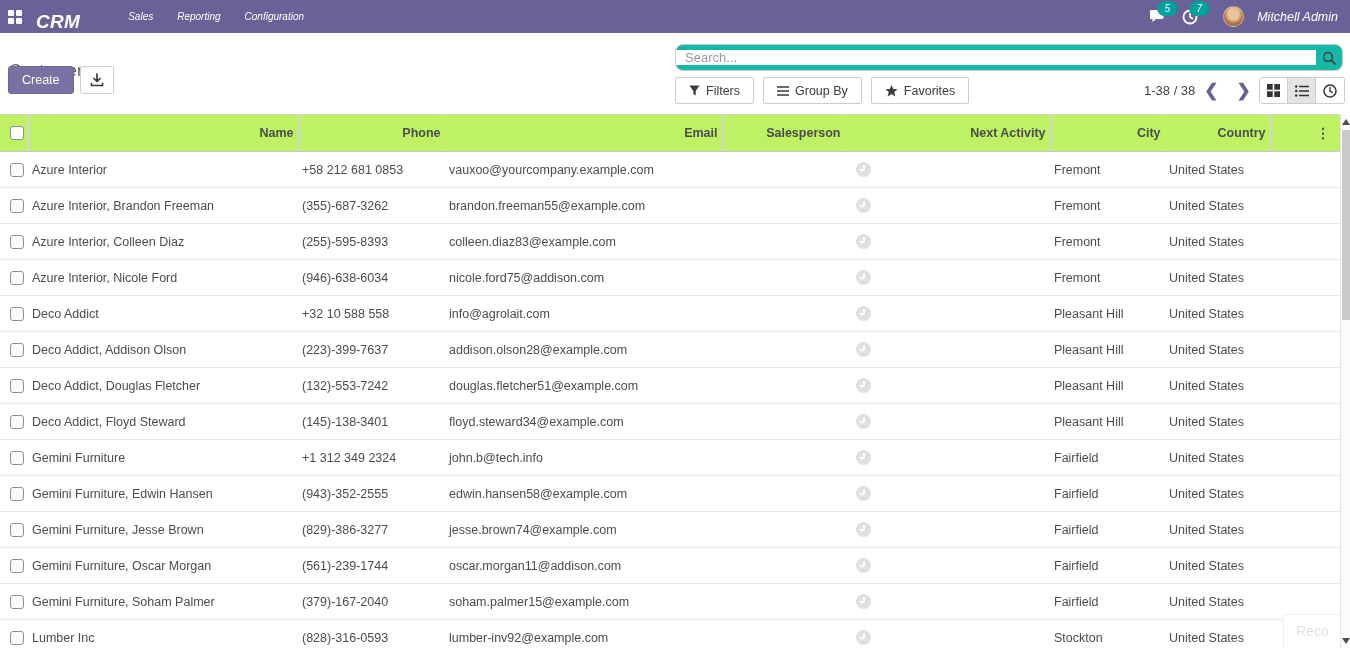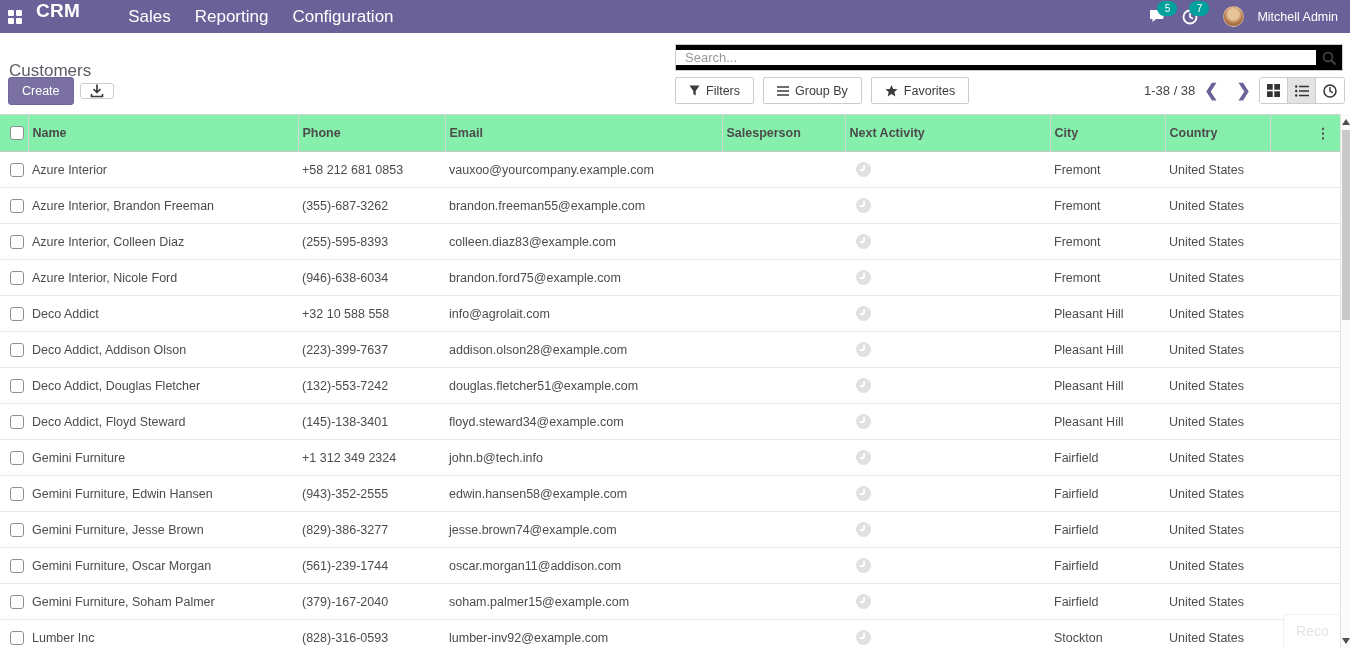--- a/index.html
+++ b/index.html
@@ -1,65 +1,65 @@
 <!DOCTYPE html>
 <html><head>
 <meta charset="utf-8">
 <style>
   * { margin:0; padding:0; box-sizing:border-box; }
   html,body { width:1350px; height:648px; overflow:hidden; background:#fff;
     font-family:"Liberation Sans", sans-serif; color:#4c4c4c; }
 
   
-  .navbar { position:relative; height:33px; background:#6b6199; display:flex; align-items:flex-start; color:#fff; }
+  .navbar { position:relative; height:33px; background:#6b6199; display:flex; align-items:flex-end; color:#fff;font-style:italic; }
   .apps-btn { width:30px; height:33px; display:flex; align-items:center; justify-content:center; cursor:pointer; }
   .apps-grid { display:grid; grid-template-columns:6px 6px; grid-template-rows:6px 6px; gap:2px; }
   .apps-grid span { background:#fff; border-radius:1px; }
   .brand { font-size:19px; font-weight:bold; margin:0 14px 0 6px; letter-spacing:.3px; }
   .nav-menus { display:flex; align-items:center; height:100%; margin-left:22px; }
-  .nav-menu { padding:0 12px; font-size:17px; height:100%; display:flex; align-items:center; cursor:pointer; }
+  .nav-menu { padding:0 12px; font-size:10px; height:100%; display:flex; align-items:center; cursor:pointer; }
   .nav-right { position:absolute; right:8px; top:0; height:100%; display:flex; align-items:center; gap:6px; }
   .nav-icon-wrap { position:relative; width:26px; height:26px; display:flex; align-items:center; justify-content:center; cursor:pointer; }
   .nav-badge { position:absolute; top:-3px; left:12px; background:#00a09d; color:#fff; font-size:10px;
     min-width:20px; height:15px; border-radius:8px; display:flex; align-items:center; justify-content:center; padding:0 5px; }
   .avatar { width:21px; height:21px; border-radius:50%; margin-left:14px;
     background:radial-gradient(circle at 50% 38%, #e8c49a 0 35%, #b5774a 60%, #6e4a2e 100%); border:1px solid rgba(255,255,255,.4); }
   .user-name { font-size:12.5px; margin-left:7px; margin-right:4px; }
 
   
   .control-panel { position:relative; height:81px; background:#fff; }
   .view-title { position:absolute; left:9px; top:28px; font-size:17px; color:#5d5d66; }
-  .left-buttons { position:absolute; left:8px; top:44px; display:flex;align-items:center; }
+  .left-buttons { position:absolute; left:8px; top:33px; display:flex; }
   .btn-create { background:#7a71a2; border:1px solid #6f659a; color:#fff; font-size:12.5px;
     padding:6px 13px; border-radius:3px; cursor:pointer; }
   .btn-export { background:#fff; border:1px solid #ccc; border-radius:3px; width:34px; margin-left:6px;
     display:flex; align-items:center; justify-content:center; cursor:pointer; }
   .searchbox { position:absolute; left:675px; top:11px; width:668px; height:27px; border:1px solid #ccc;
-    border-radius:0; background:#000000; display:flex; align-items:center; }
+    border-radius:8px; background:#14b8a6; display:flex; align-items:center; }
   .searchbox input { flex:1; border:none; outline:none; font-size:13px; padding:0 9px;
     font-family:"Liberation Sans",sans-serif; color:#4c4c4c; }
   .searchbox input::placeholder { color:#999; }
   .search-glass { width:26px; display:flex; align-items:center; justify-content:center; cursor:pointer; }
   .filter-row { position:absolute; left:675px; top:44px; display:flex; gap:9px; }
   .cp-btn { background:#fff; border:1px solid #ccc; border-radius:2px; height:27px; padding:0 13px;
     font-size:12.5px; color:#3c3c3c; display:flex; align-items:center; gap:6px; cursor:pointer; }
   .pager { position:absolute; top:44px; left:1128px; height:27px; display:flex; align-items:center; }
   .pager-count { font-size:13px; color:#444;margin-left:16px; }
   .pager-arrow { font-size:17px; font-weight:bold; color:#6b6199; padding:0 9px; cursor:pointer; line-height:27px; }
   .view-switcher { position:absolute; top:44px; left:1259px; display:flex; border:1px solid #ccc; border-radius:3px; overflow:hidden; height:27px; }
   .vs-btn { width:28px; display:flex; align-items:center; justify-content:center; background:#fff;
     border-right:1px solid #ccc; cursor:pointer; }
   .vs-btn:last-child { border-right:none; }
   .vs-btn.active { background:#e3e3e3; }
 
   
   .table-wrap { position:absolute; top:114px; left:0; width:1340px; }
   table { border-collapse:collapse; table-layout:fixed; width:1340px; font-size:12.5px; }
-  thead th { background:#86efac; border-top:1px solid #d4d4d4; border-bottom:1px solid #c8c8c8;
-    border-right:1px solid #d8d8d8; height:37px; text-align:left; font-weight:bold; color:#4c4c4c; padding:0 4px; }
+  thead th { background:#bef264; border-top:1px solid #d4d4d4; border-bottom:1px solid #c8c8c8;
+    border-right:1px solid #d8d8d8; height:37px; text-align:right; font-weight:bold; color:#4c4c4c; padding:0 4px; }
   thead th:last-child { border-right:none; position:relative; }
   tbody td { height:36px; border-bottom:1px solid #e7e7e7; padding:0 4px; color:#4c4c4c;
     white-space:nowrap; overflow:hidden; }
   .cb { width:14px; height:14px; border:1px solid #8f8f8f; border-radius:3px; background:#fff;
     margin-left:6px; cursor:pointer; }
   .activity-clock { display:inline-block; width:15px; height:15px; border-radius:50%; background:#e0e0e0;
     position:relative; margin-left:7px; vertical-align:middle; }
   .activity-clock::before { content:""; position:absolute; left:7px; top:3px; width:1.5px; height:5px; background:#fff; }
   .activity-clock::after { content:""; position:absolute; left:4px; top:7px; width:4px; height:1.5px; background:#fff; }
   .opt-cols { position:absolute; right:10px; top:10px; font-size:14px; font-weight:bold; color:#555;
@@ -261,21 +261,21 @@
     <td>Fremont</td>
     <td>United States</td>
     <td></td>
   </tr>
         <tr>
     <td>
             <div class="cb"></div>
           </td>
     <td>Azure Interior, Nicole Ford</td>
     <td>(946)-638-6034</td>
-    <td>brandon.ford75@example.com</td>
+    <td>nicole.ford75@addison.com</td>
     <td></td>
     <td><span class="activity-clock"></span></td>
     <td>Fremont</td>
     <td>United States</td>
     <td></td>
   </tr>
         <tr>
     <td>
             <div class="cb"></div>
           </td>

